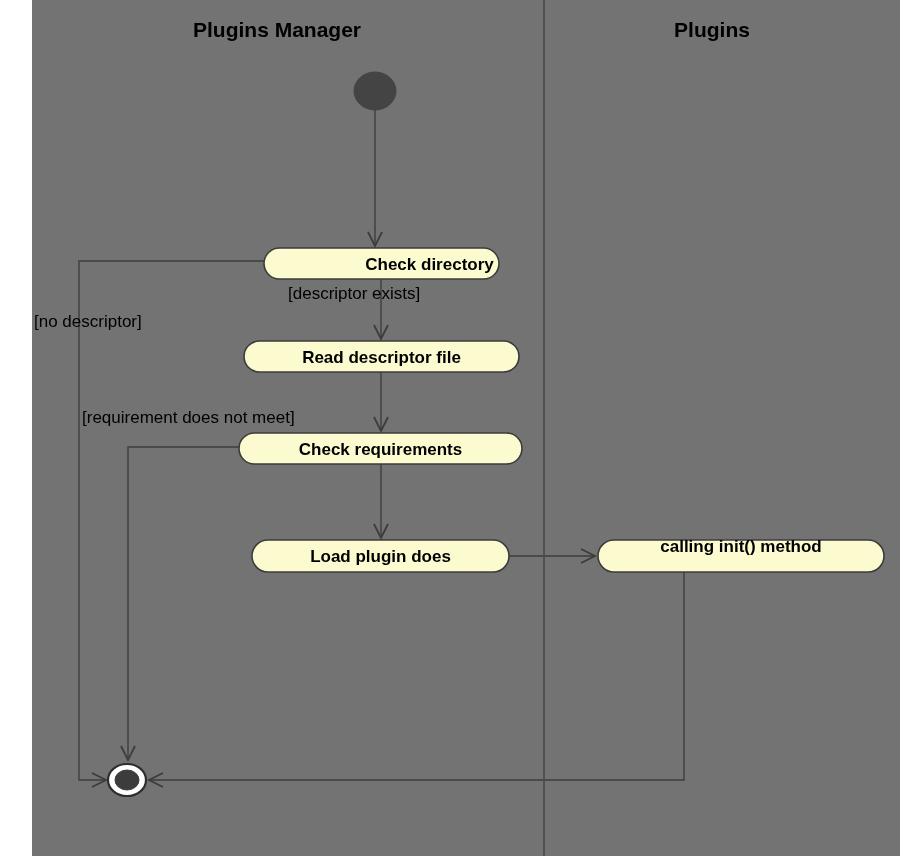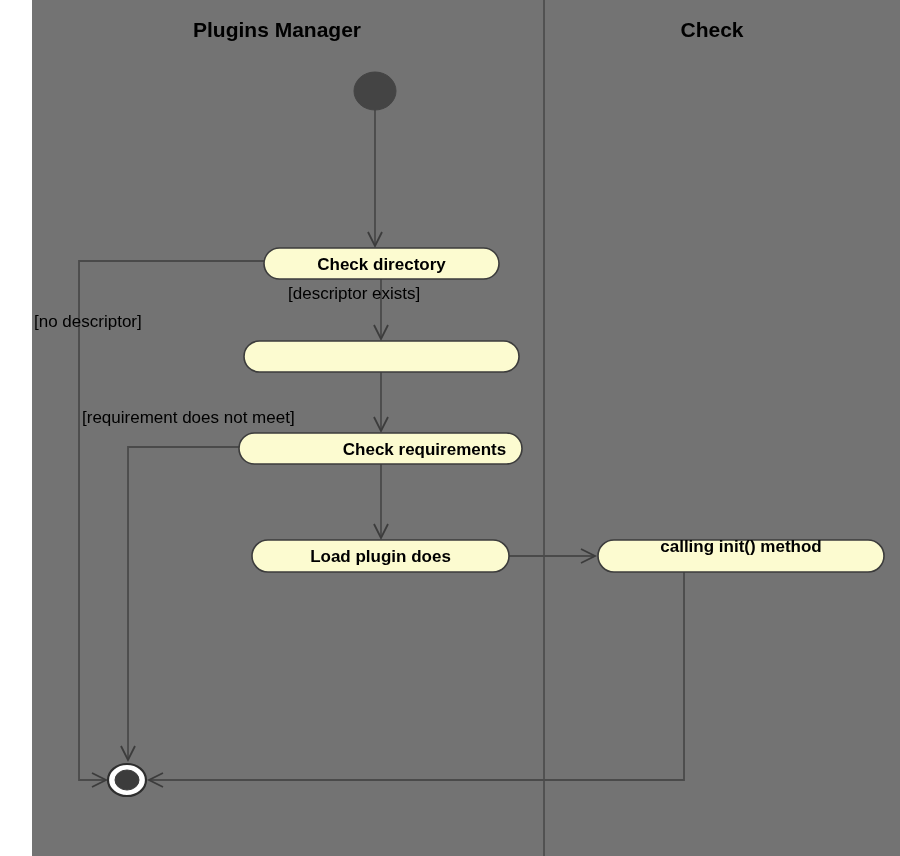--- a/index.html
+++ b/index.html
@@ -119,26 +119,27 @@
 
       <g>
         <ellipse cx="95" cy="780" rx="19" ry="16" fill="#ffffff" stroke="#2e2e2e" stroke-width="2.2"></ellipse>
         <ellipse cx="95" cy="780" rx="12" ry="10" fill="#3c3c3c" stroke="#3c3c3c" stroke-width="1"></ellipse>
       </g>
     </g>
   </svg>
 
   <div class="lane-title" style="left:0; top:18px; width:490px;">Plugins Manager</div>
 
-  <div class="lane-title" style="left:512px; top:18px; width:336px;">Check</div>
+  <div class="lane-title" style="left:512px; top:18px; width:336px;">Plugins</div>
 
-  <div class="activity-label" style="left:232px; top:255px; width:235px;">Check directory</div>
+  <div class="activity-label" style="left:232px; top:255px; width:235px;padding-left:48px;">Check directory</div>
 
+  <div class="activity-label" style="left:212px; top:348px; width:275px;">Read descriptor file</div>
 
-  <div class="activity-label" style="left:207px; top:440px; width:283px;padding-left:44px;">Check requirements</div>
+  <div class="activity-label" style="left:207px; top:440px; width:283px;">Check requirements</div>
 
   <div class="activity-label" style="left:220px; top:547px; width:257px;">Load plugin does</div>
 
   <div class="activity-label" style="left:566px; top:537px; width:286px;">calling init() method</div>
 
   <div class="guard-label" style="left:256px; top:284px;">[descriptor exists]</div>
 
   <div class="guard-label" style="left:2px; top:312px;text-align:right;">[no descriptor]</div>
 
 

